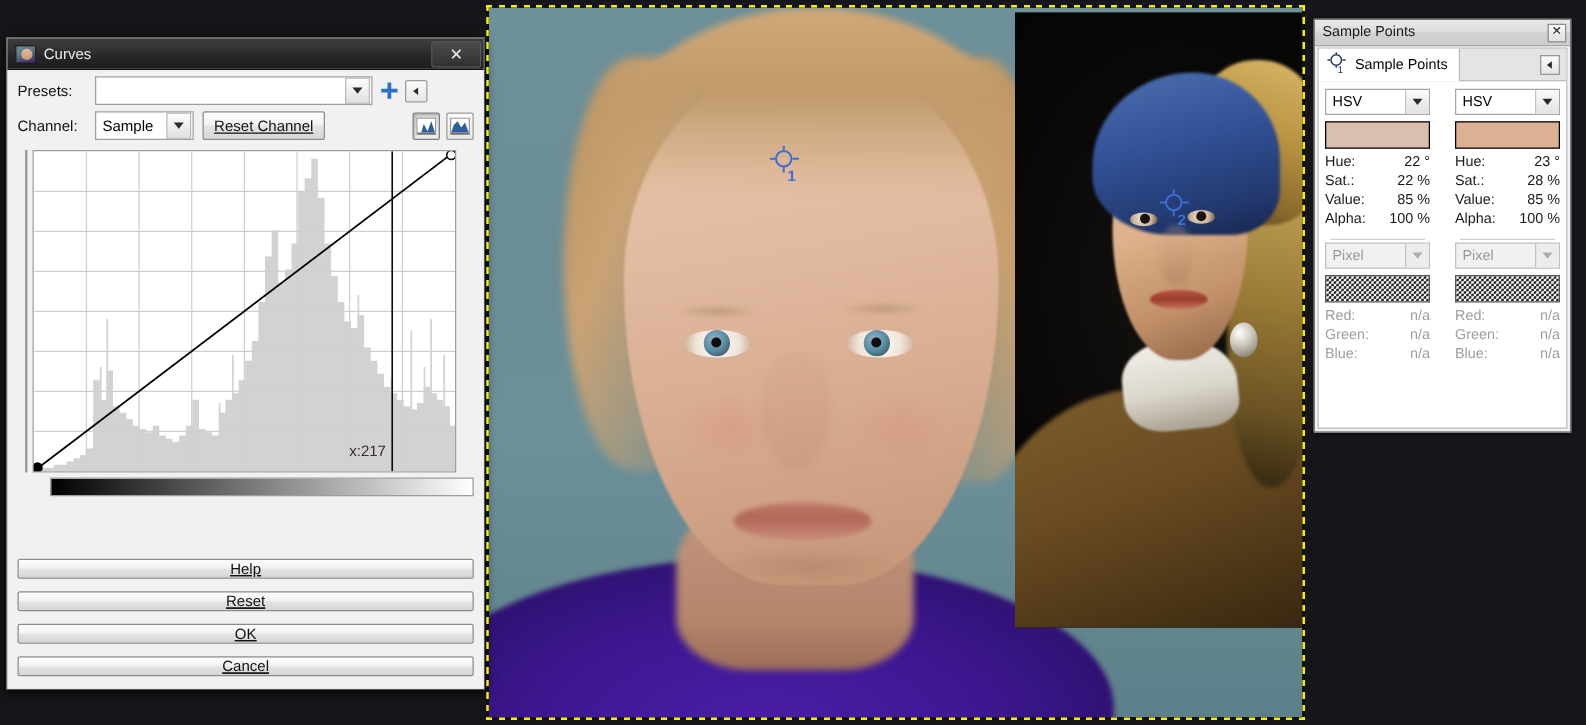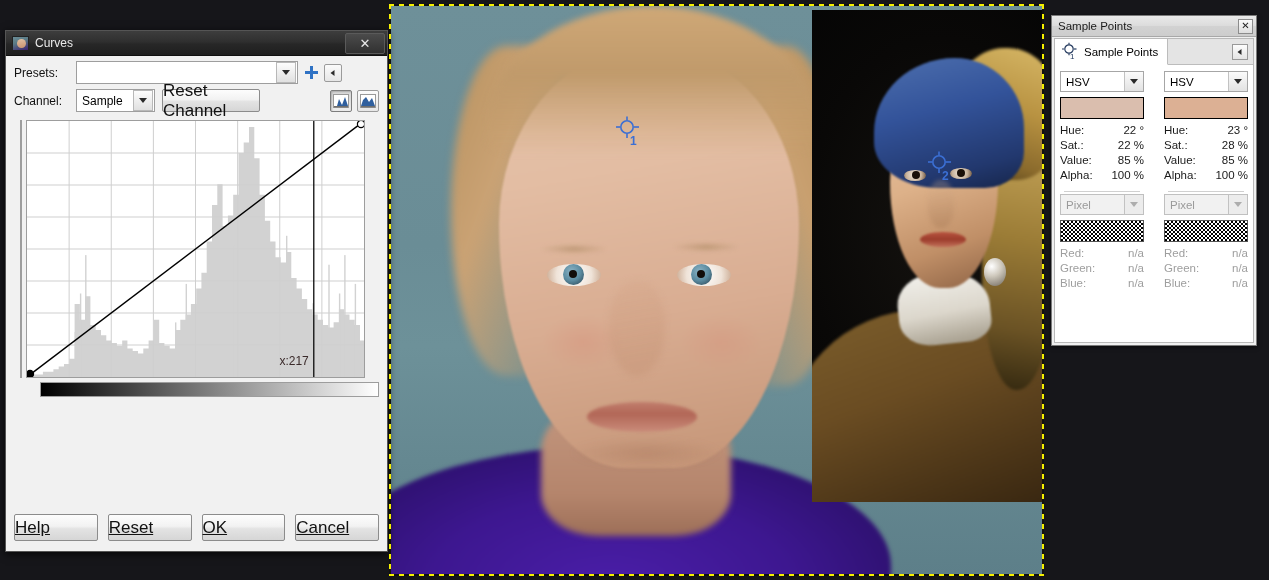--- a/index.html
+++ b/index.html
@@ -287,22 +287,23 @@
     background: linear-gradient(180deg,#fdfdfd,#e0e0e0);
     display: flex; align-items: center; justify-content: center; margin-right: 1px;
   }
   .caret-down {
     width: 0; height: 0; border-left: 4px solid transparent; border-right: 4px solid transparent;
     border-top: 5px solid #2a2a2a;
   }
   .btn {
     border: 1px solid #8c8c8c; border-radius: 2px;
     background: linear-gradient(180deg,#fdfdfd 0%,#f2f2f2 45%,#e3e3e3 55%,#d6d6d6 100%);
-    font-size: 17px; color: #111; display:flex; align-items:center; justify-content:flex-start;
+    font-size: 12px; color: #111; display:flex; align-items:center; justify-content:center;
     cursor: pointer;
+    text-decoration: underline;
   }
   .iconbtn {
     width: 22px; height: 22px; border: 1px solid #9b9b9b; border-radius: 2px;
     background: linear-gradient(180deg,#fbfbfb,#e6e6e6);
     display:flex; align-items:center; justify-content:center; cursor:pointer;
   }
   .iconbtn.pressed {
     background: linear-gradient(180deg,#d8d8d8,#eeeeee);
     border-color: #7d7d7d; box-shadow: inset 1px 1px 2px rgba(0,0,0,0.22);
   }
@@ -316,21 +317,21 @@
   #graph {
     position: relative; width: 339px; height: 258px;
     border: 1px solid #9d9d9d; background: #fff;
   }
   #hgrad-wrap { margin: 4px 8px 0 34px; }
   #hgrad {
     height: 15px; border: 1px solid #9d9d9d;
     background: linear-gradient(90deg, #000000 0%, #ffffff 100%);
   }
 
-  #cv-buttons { position: absolute; left: 8px; right: 8px; bottom: 10px; display: flex; gap: 10px; }
+  #cv-buttons { position: absolute; left: 8px; right: 8px; bottom: 10px; display: flex; gap: 10px; flex-direction: column; }
   #cv-buttons .btn { flex: 1; height: 27px; }
   .ul { text-decoration: underline; }
 
   .chk {
     width: 13px; height: 13px; border: 1px solid #8a8a8a; background: #fff;
     display:flex; align-items:center; justify-content:center; margin-right: 6px;
   }
   .chk svg { display:block; }
 </style>
 </head>

